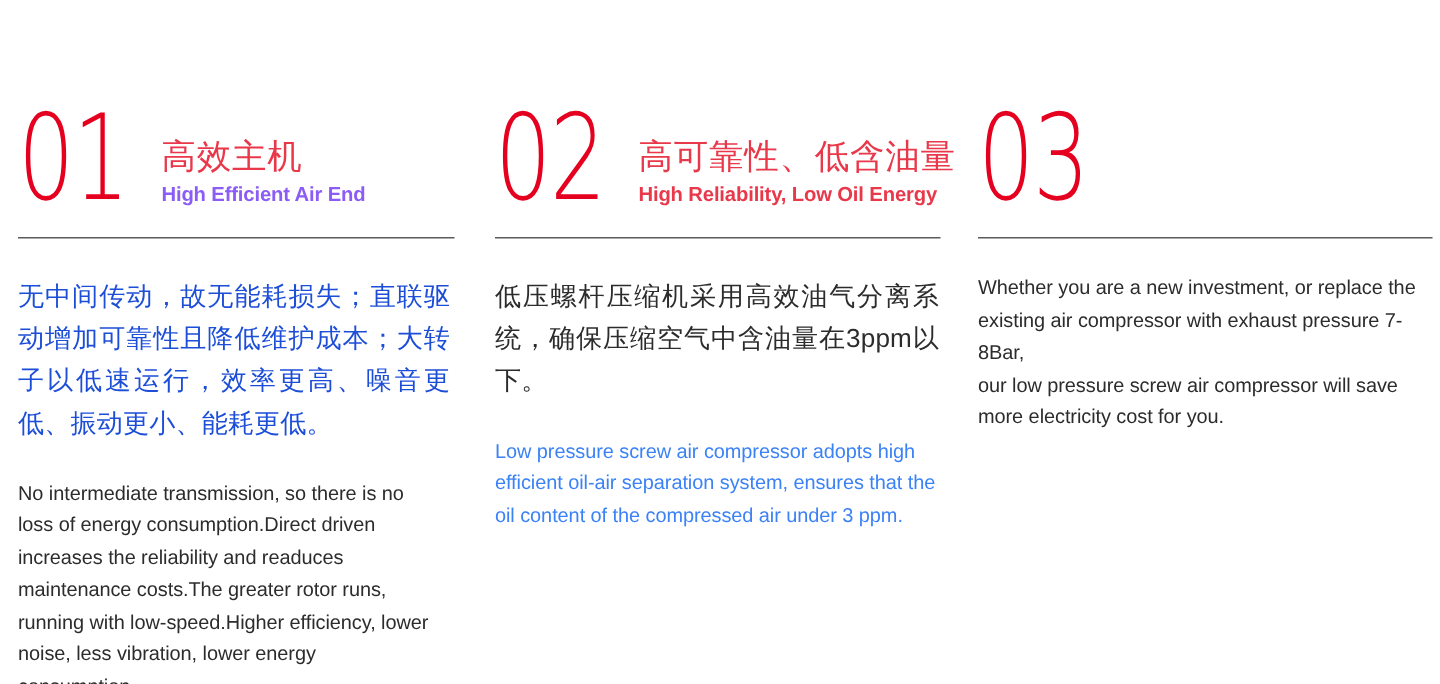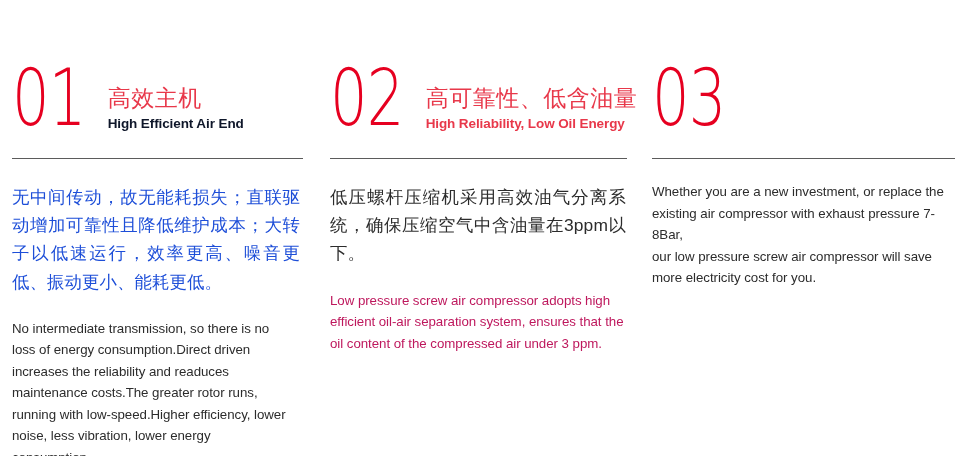--- a/index.html
+++ b/index.html
@@ -36,21 +36,21 @@
     flex: 0 0 auto;
   }
   .col-1 { width: 330px; padding-left: 12px; padding-right: 30px; }
   .col-2 { width: 322px; padding-left: 0px;  padding-right: 26px; }
   .col-3 { width: 308px; padding-left: 0px;  padding-right: 5px; }
 
   
   .head {
     display: flex;
     flex-direction: row;
-    align-items: flex-start;
+    align-items: center;
     height: 84px;
   }
 
   .numeral {
     font-family: "DejaVu Sans", "Liberation Sans", sans-serif;
     font-size: 72px;
     line-height: 0.97;
     font-weight: 300;
     letter-spacing: -1px;
     color: #e60020;
@@ -119,39 +119,39 @@
 <body style="background: rgb(255, 255, 255);">
 
 <div class="board">
   <div class="columns">
 
     <div class="column col-1">
       <div class="head">
         <div class="numeral" style="color: rgb(230, 0, 32);">01</div>
         <div class="titles">
           <div class="title-cn" style="color: rgb(232, 56, 74);">高效主机</div>
-          <div class="title-en" style="color: #0f172a;">High Efficient Air End</div>
+          <div class="title-en" style="color: #8b5cf6;">High Efficient Air End</div>
         </div>
       </div>
       <div class="rule" style="border-top-color: rgb(91, 91, 91);"></div>
       <div class="body-cn" style="color: #1d4ed8;">无中间传动，故无能耗损失；直联驱动增加可靠性且降低维护成本；大转子以低速运行，效率更高、噪音更低、振动更小、能耗更低。</div>
       <div class="body-en" style="color: rgb(44, 44, 44);">No intermediate transmission, so there is no loss of energy consumption.Direct driven increases the reliability and readuces maintenance costs.The greater rotor runs, running with low-speed.Higher efficiency, lower noise, less vibration, lower energy consumption.</div>
     </div>
 
     <div class="column col-2">
       <div class="head">
         <div class="numeral" style="color: rgb(230, 0, 32);">02</div>
         <div class="titles">
           <div class="title-cn" style="color: rgb(232, 56, 74);">高可靠性、低含油量</div>
           <div class="title-en" style="color: rgb(232, 56, 74);">High Reliability, Low Oil Energy</div>
         </div>
       </div>
       <div class="rule" style="border-top-color: rgb(91, 91, 91);"></div>
       <div class="body-cn" style="color: rgb(44, 44, 44);">低压螺杆压缩机采用高效油气分离系统，确保压缩空气中含油量在3ppm以下。</div>
-      <div class="body-en" style="color: #be185d;">Low pressure screw air compressor adopts high efficient oil-air separation system, ensures that the oil content of the compressed air under 3 ppm.</div>
+      <div class="body-en" style="color: #3b82f6;">Low pressure screw air compressor adopts high efficient oil-air separation system, ensures that the oil content of the compressed air under 3 ppm.</div>
     </div>
 
     <div class="column col-3">
       <div class="head">
         <div class="numeral" style="color: rgb(230, 0, 32);">03</div>
       </div>
       <div class="rule" style="border-top-color: rgb(91, 91, 91);"></div>
       <div class="body-en" style="white-space: pre-line; color: rgb(44, 44, 44);">Whether you are a new investment, or replace the existing air compressor with exhaust pressure 7-8Bar,
 our low pressure screw air compressor will save more electricity cost for you.</div>
     </div>

